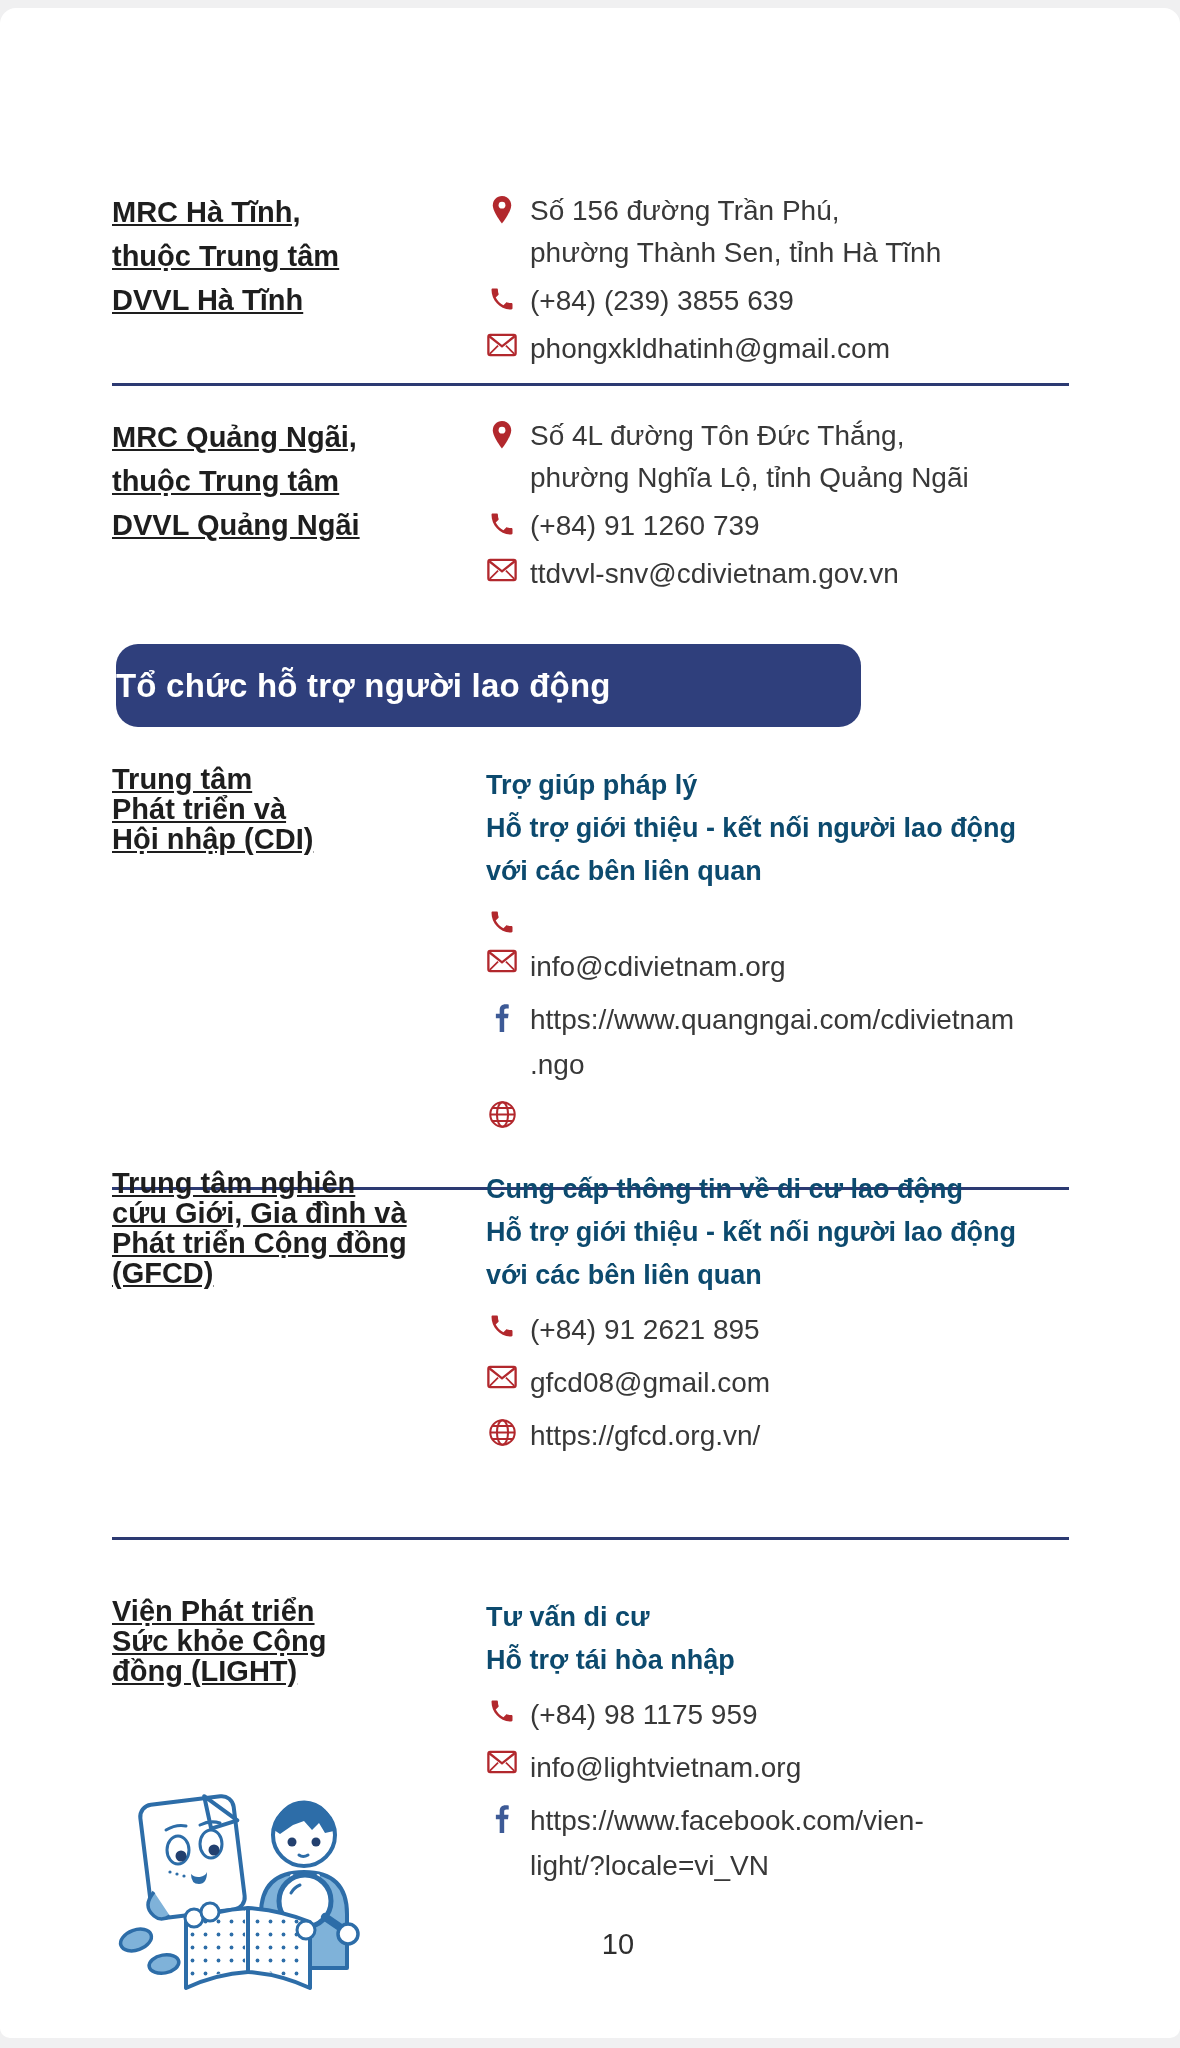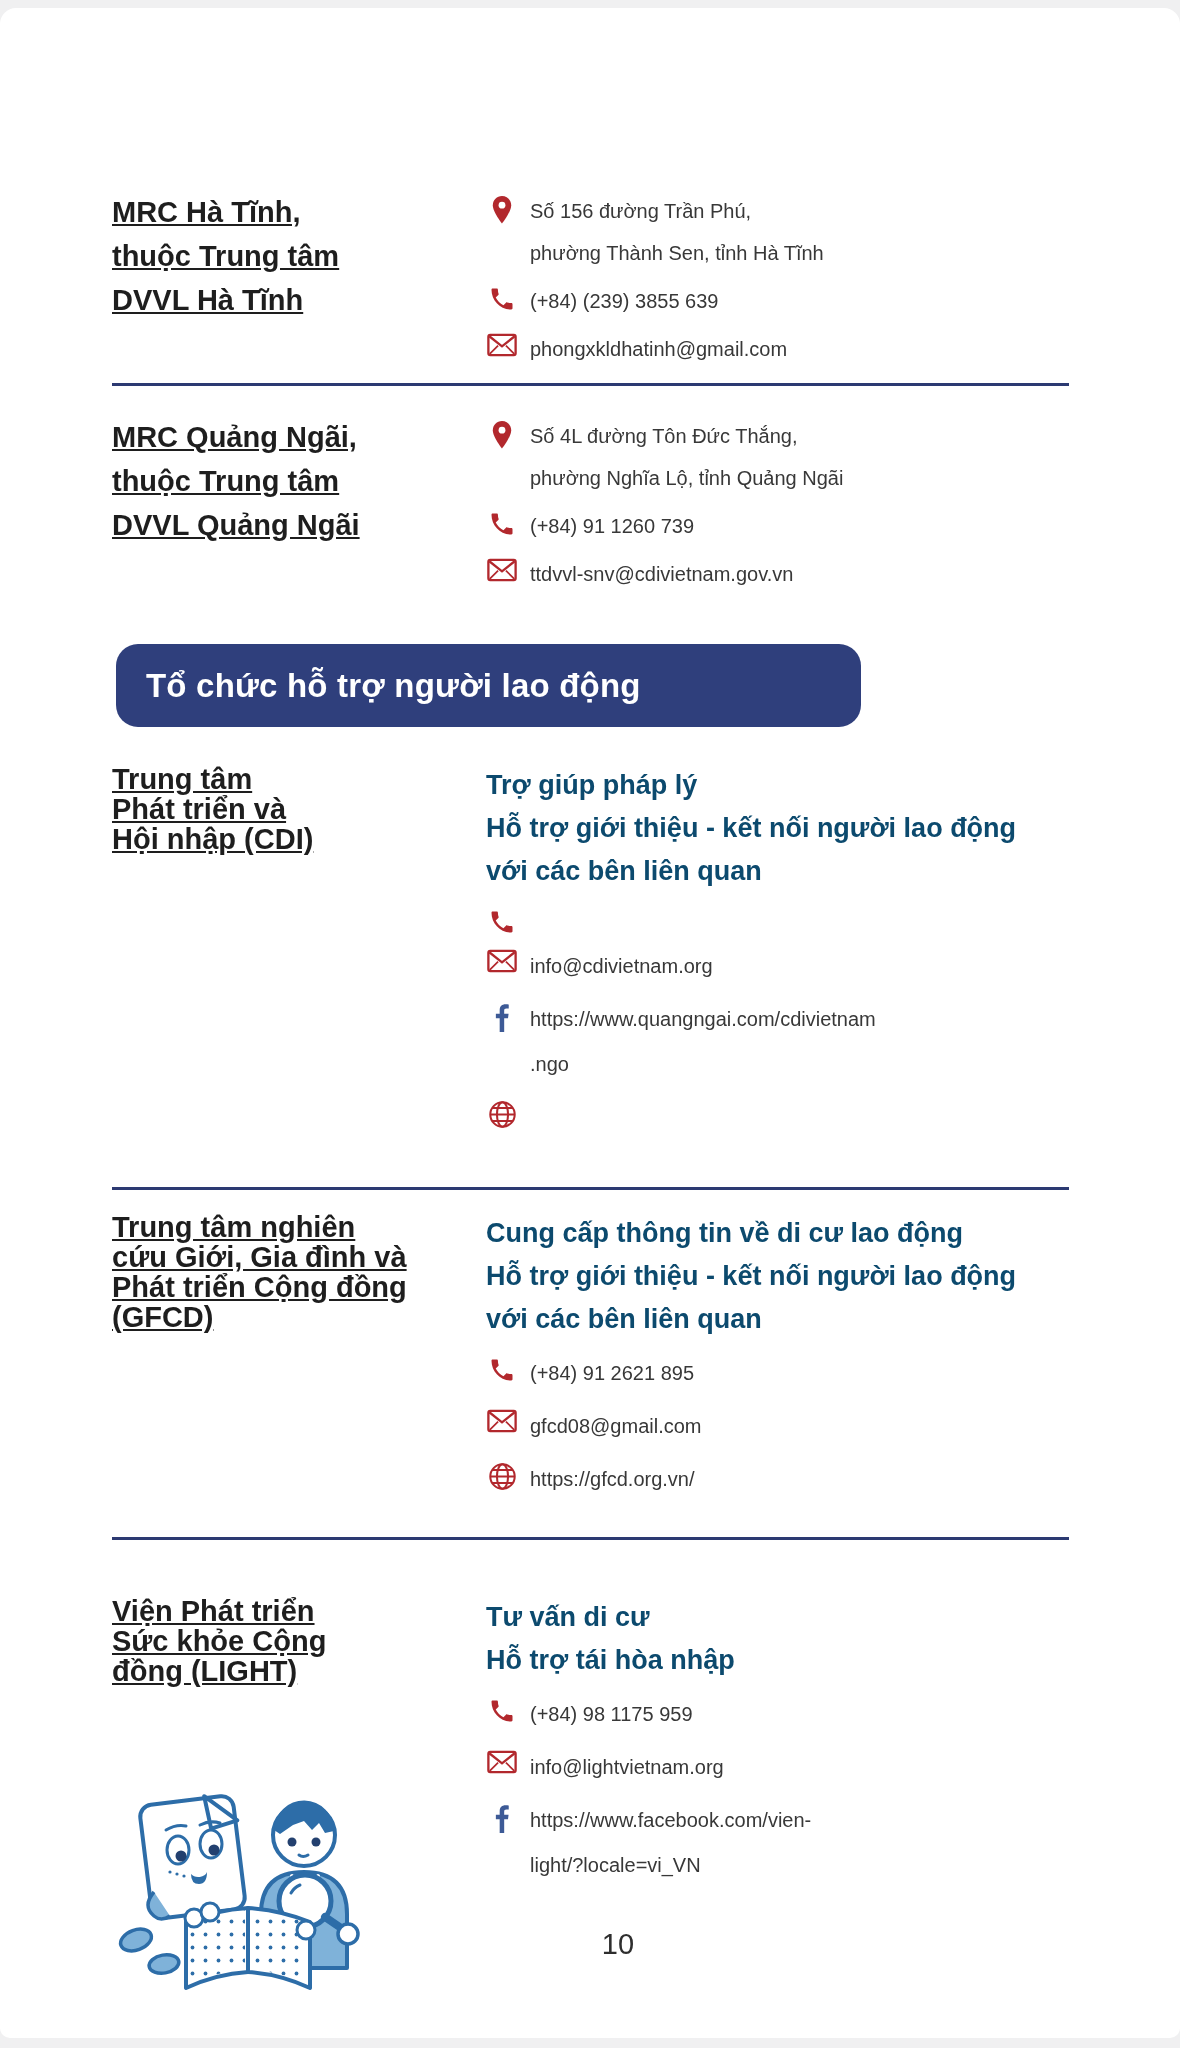--- a/index.html
+++ b/index.html
@@ -29,33 +29,33 @@
     font-weight:bold;font-size:27px;line-height:43px;
     color:#0c4a6e;white-space:pre;margin:0 0 10px 0;
   }
   .row{display:flex;align-items:flex-start;margin-bottom:8px;}
   .mrc .row{margin-bottom:6px;}
   .row .ic{
     flex:0 0 32px;width:32px;margin-right:12px;margin-top:5px;
     display:flex;justify-content:center;align-items:flex-start;
   }
   .t-body{
-    font-size:20px;line-height:45px;color:#383838;
+    font-size:28px;line-height:45px;color:#383838;
     white-space:pre;margin:0;
   }
   .mrc .t-body{line-height:42px;}
   .divider{
     position:absolute;left:112px;width:957px;height:0;
     border-top:3.5px solid #2c3a72;
   }
   .banner{
     position:absolute;left:116px;top:644px;width:745px;height:83px;
     background:#2f3f7c;border-radius:22px;
     display:flex;align-items:center;
-    padding-left:30px;box-sizing:border-box;
+    box-sizing:border-box;
   }
   .banner h1{
     margin:0;color:#ffffff;font-size:33px;font-weight:bold;letter-spacing:.2px;
   }
   .pagenum{
     position:absolute;top:1928px;left:0;width:100%;
     text-align:center;font-size:29px;color:#2e2e2e;
     transform:translateX(28px);
   }
   .illus{position:absolute;left:98px;top:1788px;}
@@ -201,21 +201,21 @@
           <svg width="29" height="29" viewBox="0 0 24 24">
             <use href="#i-globe"></use>
           </svg>
         </span>
     </div>
   </div>
 </section>
 
 <div class="divider" style="top:1187px"></div>
 
-<section class="block org" style="top:1212px">
+<section class="block org" style="top:1168px">
   <h2 class="t-title">Trung tâm nghiên
 cứu Giới, Gia đình và
 Phát triển Cộng đồng
 (GFCD)</h2>
   <div>
     <p class="t-desc">Cung cấp thông tin về di cư lao động
 Hỗ trợ giới thiệu - kết nối người lao động
 với các bên liên quan</p>
     <div class="row">
       <span class="ic">

